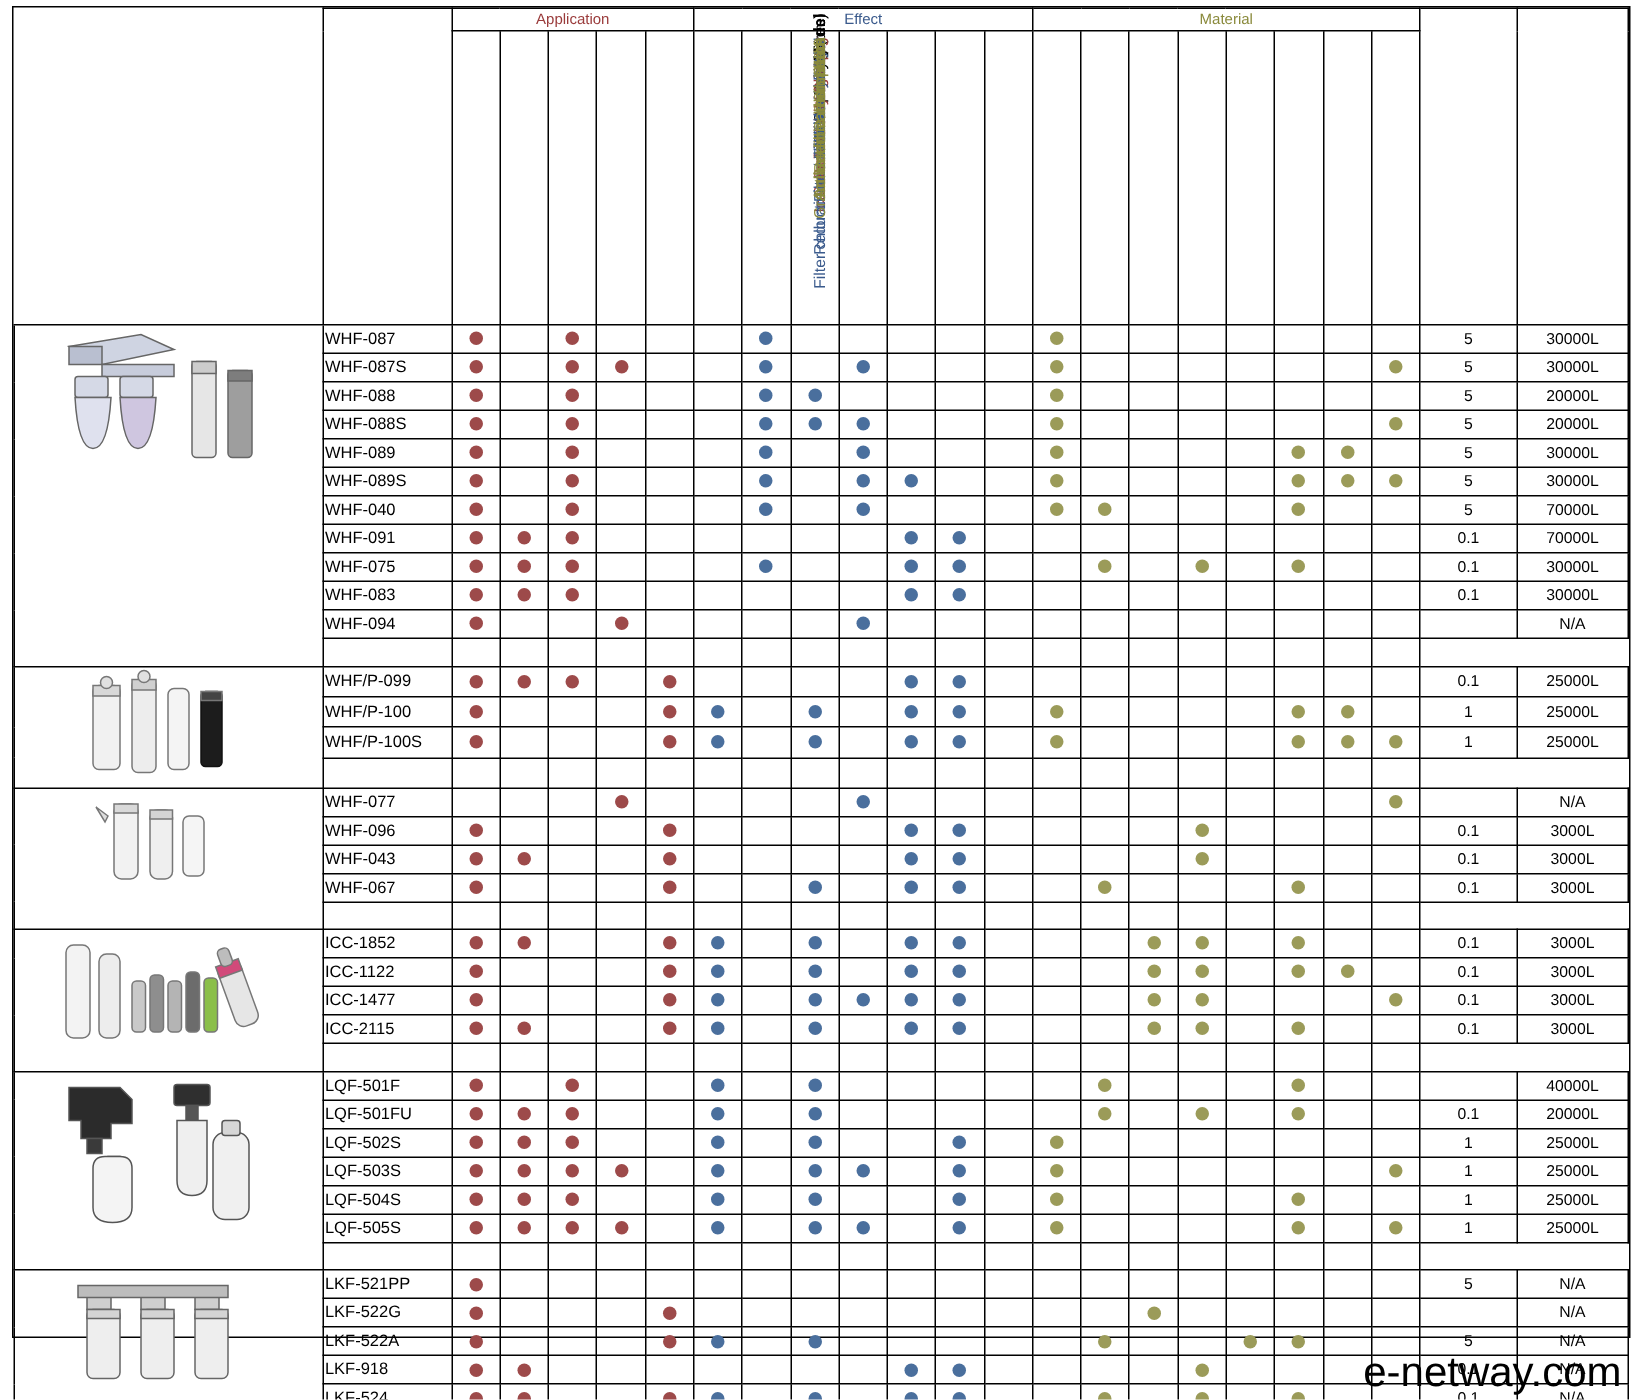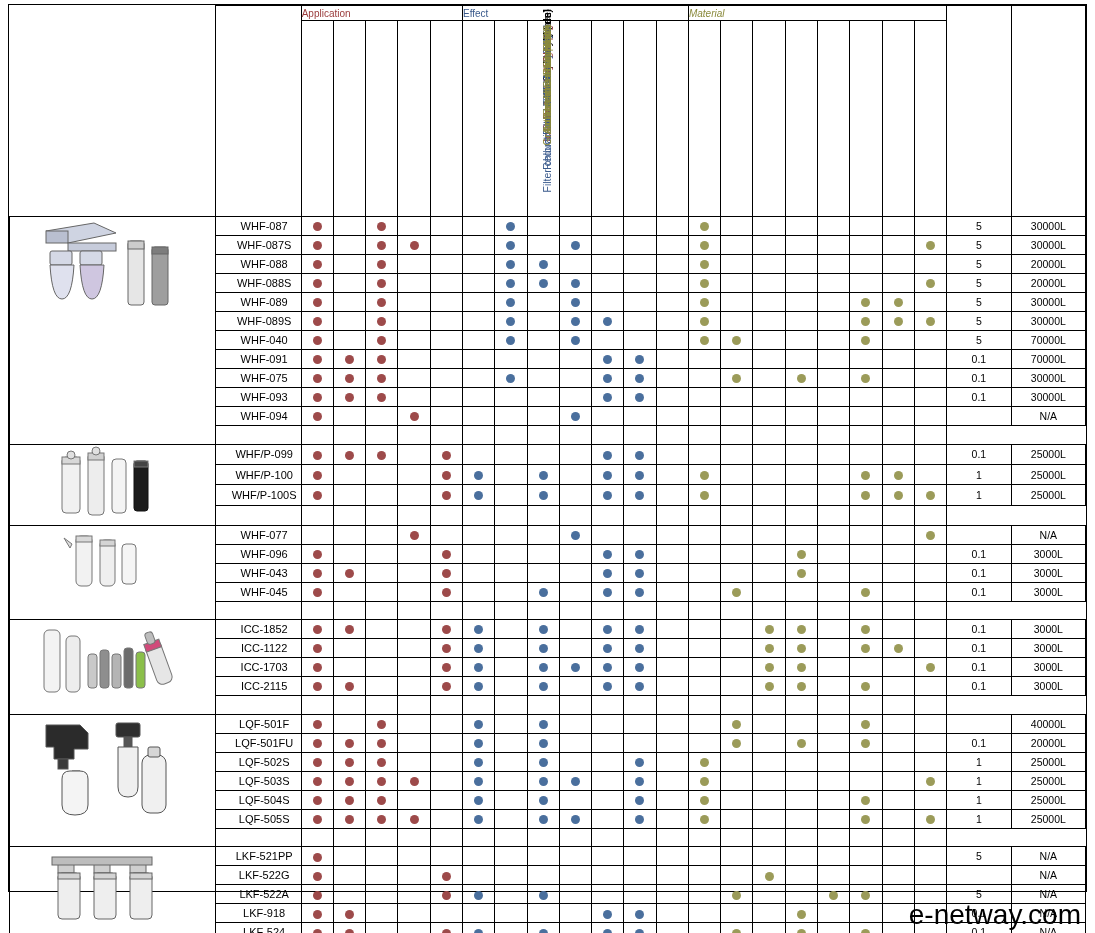--- a/index.html
+++ b/index.html
@@ -9,24 +9,24 @@
     font-family:"Liberation Sans", sans-serif;
     color:#000;
     position:relative;
     overflow:hidden;
   }
   .sheet{position:absolute;left:8px;top:4px;width:1079px;height:888px;border:1px solid #000;box-sizing:border-box;}
   table{border-collapse:collapse;width:100%;height:100%;table-layout:fixed;}
   td,th{border:1px solid #000;padding:0;vertical-align:middle;font-weight:normal;}
 
   
-  .grp{height:14px;font-size:10px;text-align:left;vertical-align:middle;}
+  .grp{height:14px;font-size:10px;text-align:center;vertical-align:middle;}
   .grp-app{color:#9a3b3b;}
   .grp-eff{color:#3a5a8c;}
-  .grp-mat{color:#8a8a3c;font-style:italic;}
+  .grp-mat{color:#8a8a3c;}
   .grp-blank{border-left:none;border-top:none;border-right:none;}
 
   
   .vhead{height:196px;position:relative;}
   .vwrap{
     position:absolute;left:0;top:0;width:100%;height:100%;
     display:flex;align-items:flex-start;justify-content:center;
   }
   .vtxt{
     writing-mode:vertical-rl;
@@ -39,22 +39,22 @@
   .vtxt.model{font-size:11px;font-weight:bold;writing-mode:vertical-rl;transform:rotate(180deg);}
   .c-app{color:#9a3b3b;}
   .c-eff{color:#3a5a8c;}
   .c-mat{color:#8a8a3c;}
   .c-bk{color:#000;}
 
   
   tbody tr{height:18.6px;}
   td.model{
     font-size:11px;
-    padding-left:12px;
-    text-align:center;
+    padding-left:1px;
+    text-align:left;
     white-space:nowrap;
   }
   td.dot{text-align:center;}
   td.txt{text-align:center;font-size:10.5px;}
   td.img{border-right:1px solid #000;}
 
   .d{display:inline-block;width:9px;height:9px;border-radius:50%;vertical-align:middle;}
   .d.red{background:#9d4a4a;}
   .d.blue{background:#4a6f9d;}
   .d.olive{background:#9b9b59;}
@@ -467,21 +467,21 @@
           <td class="dot"></td>
           <td class="dot"><span class="d olive"></span></td>
           <td class="dot"></td>
           <td class="dot"><span class="d olive"></span></td>
           <td class="dot"></td>
           <td class="dot"></td>
           <td class="txt">0.1</td>
           <td class="txt">30000L</td>
         </tr>
         <tr>
-          <td class="model">WHF-093</td>
+          <td class="model">WHF-083</td>
           <td class="dot"><span class="d red"></span></td>
           <td class="dot"><span class="d red"></span></td>
           <td class="dot"><span class="d red"></span></td>
           <td class="dot"></td>
           <td class="dot"></td>
           <td class="dot"></td>
           <td class="dot"></td>
           <td class="dot"></td>
           <td class="dot"></td>
           <td class="dot"><span class="d blue"></span></td>
@@ -744,21 +744,21 @@
           <td class="dot"></td>
           <td class="dot"><span class="d olive"></span></td>
           <td class="dot"></td>
           <td class="dot"></td>
           <td class="dot"></td>
           <td class="dot"></td>
           <td class="txt">0.1</td>
           <td class="txt">3000L</td>
         </tr>
         <tr>
-          <td class="model">WHF-045</td>
+          <td class="model">WHF-067</td>
           <td class="dot"><span class="d red"></span></td>
           <td class="dot"></td>
           <td class="dot"></td>
           <td class="dot"></td>
           <td class="dot"><span class="d red"></span></td>
           <td class="dot"></td>
           <td class="dot"></td>
           <td class="dot"><span class="d blue"></span></td>
           <td class="dot"></td>
           <td class="dot"><span class="d blue"></span></td>
@@ -862,21 +862,21 @@
           <td class="dot"><span class="d olive"></span></td>
           <td class="dot"><span class="d olive"></span></td>
           <td class="dot"></td>
           <td class="dot"><span class="d olive"></span></td>
           <td class="dot"><span class="d olive"></span></td>
           <td class="dot"></td>
           <td class="txt">0.1</td>
           <td class="txt">3000L</td>
         </tr>
         <tr>
-          <td class="model">ICC-1703</td>
+          <td class="model">ICC-1477</td>
           <td class="dot"><span class="d red"></span></td>
           <td class="dot"></td>
           <td class="dot"></td>
           <td class="dot"></td>
           <td class="dot"><span class="d red"></span></td>
           <td class="dot"><span class="d blue"></span></td>
           <td class="dot"></td>
           <td class="dot"><span class="d blue"></span></td>
           <td class="dot"><span class="d blue"></span></td>
           <td class="dot"><span class="d blue"></span></td>

